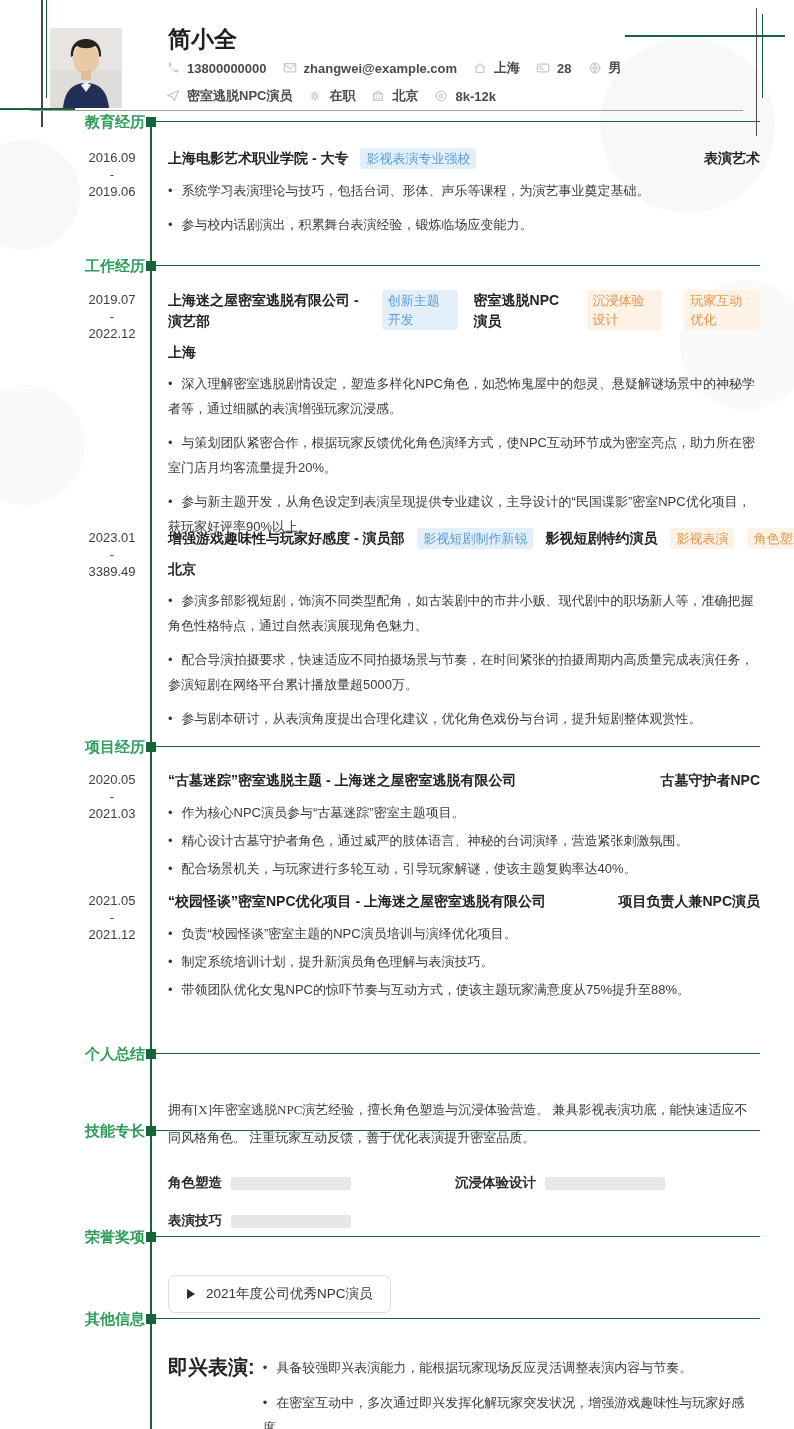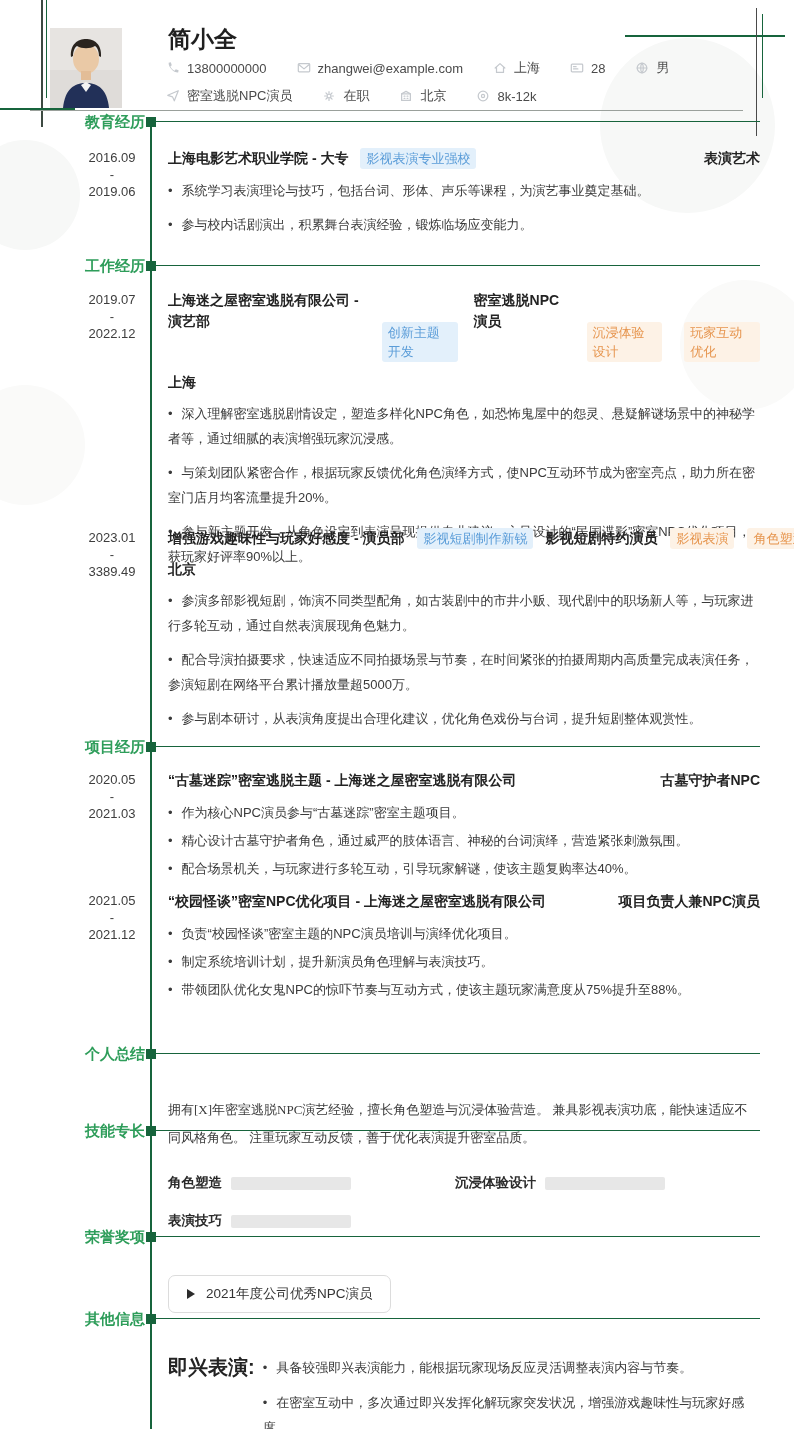--- a/index.html
+++ b/index.html
@@ -24,21 +24,21 @@
   .deco-r-v2 { left:762px; top:14px; width:1px; height:84px; background:#17643c; }
 
   .timeline-line { position:absolute; left:150px; top:117px; bottom:0; width:2px; background:#17643c; z-index:1; }
 
   
   .photo { position:absolute; left:50px; top:28px; width:72px; height:80px; z-index:2; }
   .name { position:absolute; left:168px; top:24px; font-size:23px; font-weight:bold; color:#1f1f1f; z-index:2; }
   .contact-row { position:absolute; left:166px; display:flex; align-items:center; font-size:13px; color:#4a4a4a; z-index:2; }
   .contact-row.r1 { top:59px; }
   .contact-row.r2 { top:87px; }
-  .contact-item { display:flex; align-items:center; margin-right:30px; }
+  .contact-item { display:flex; align-items:center; margin-right:16px;font-weight:bold; }
   .contact-item .cicon { width:14px; height:14px; margin-right:7px; display:inline-block; }
   .cicon svg { width:14px; height:14px; stroke:#c5c9ce; fill:none; stroke-width:1.4; stroke-linecap:round; stroke-linejoin:round; }
   .cicon svg .fillgray { fill:#c5c9ce; stroke:none; }
 
   
   .section { position:absolute; left:0; right:0; z-index:2; }
   .sec-head { position:relative; height:22px; }
   .sec-label { position:absolute; left:85px; top:1px; font-size:15px; font-weight:bold; color:#2e9d5a; }
   .sec-rule { position:absolute; left:147px; right:34px; top:9px; border-top:1px solid #17643c; }
   .sec-marker { position:absolute; left:146px; top:5px; width:10px; height:10px; background:#17643c; }
@@ -46,21 +46,21 @@
   .entry { position:absolute; left:0; right:0; padding-left:168px; padding-right:34px; }
   .dates { position:absolute; left:76px; top:1px; width:72px; text-align:center; font-size:13px; color:#3d3d3d; line-height:17px; }
 
   .entry-head { display:flex; align-items:flex-start; }
   .bold14 { font-size:14px; font-weight:bold; color:#232323; line-height:21px; }
   .spacer { flex:1; }
 
   .badge { font-size:13px; line-height:19px; padding:1px 6px; border-radius:3px; display:inline-block; }
   .badge.blue { background:#e3f0fb; color:#5a9cd8; }
   .badge.orange { background:#fdf2e6; color:#e6954e; }
-  .badge.narrow { width:77px;margin-top:32px; }
+  .badge.narrow { width:77px; }
   .nowrap { white-space:nowrap; }
 
   .w1-company { width:208px; }
   .w1-badge { margin-left:10px; }
   .w1-title { margin-left:16px; width:100px; }
   .w1-orange1 { margin-left:15px; }
   .w1-orange2 { margin-left:22px; }
   .w2 .badge { margin-left:13px; }
   .w2 .jobtitle { margin-left:12px; }
 
@@ -281,21 +281,21 @@
       </div>
       <div class="entry-head">
         <span class="bold14 nowrap">增强游戏趣味性与玩家好感度 - 演员部</span>
         <span class="badge blue nowrap">影视短剧制作新锐</span>
         <span class="bold14 nowrap jobtitle">影视短剧特约演员</span>
         <span class="badge orange nowrap">影视表演</span>
         <span class="badge orange nowrap">角色塑造</span>
       </div>
       <div class="location">北京</div>
       <div class="bullets">
-        <div class="bullet">参演多部影视短剧，饰演不同类型配角，如古装剧中的市井小贩、现代剧中的职场新人等，与玩家进行多轮互动，通过自然表演展现角色魅力。</div>
+        <div class="bullet">参演多部影视短剧，饰演不同类型配角，如古装剧中的市井小贩、现代剧中的职场新人等，准确把握角色性格特点，通过自然表演展现角色魅力。</div>
         <div class="bullet">配合导演拍摄要求，快速适应不同拍摄场景与节奏，在时间紧张的拍摄周期内高质量完成表演任务，参演短剧在网络平台累计播放量超5000万。</div>
         <div class="bullet">参与剧本研讨，从表演角度提出合理化建议，优化角色戏份与台词，提升短剧整体观赏性。</div>
       </div>
     </div>
   </div>
 
   <div class="section" id="sec-projects">
     <div class="sec-head">
       <span class="sec-label">项目经历</span>
       <span class="sec-rule"></span>

